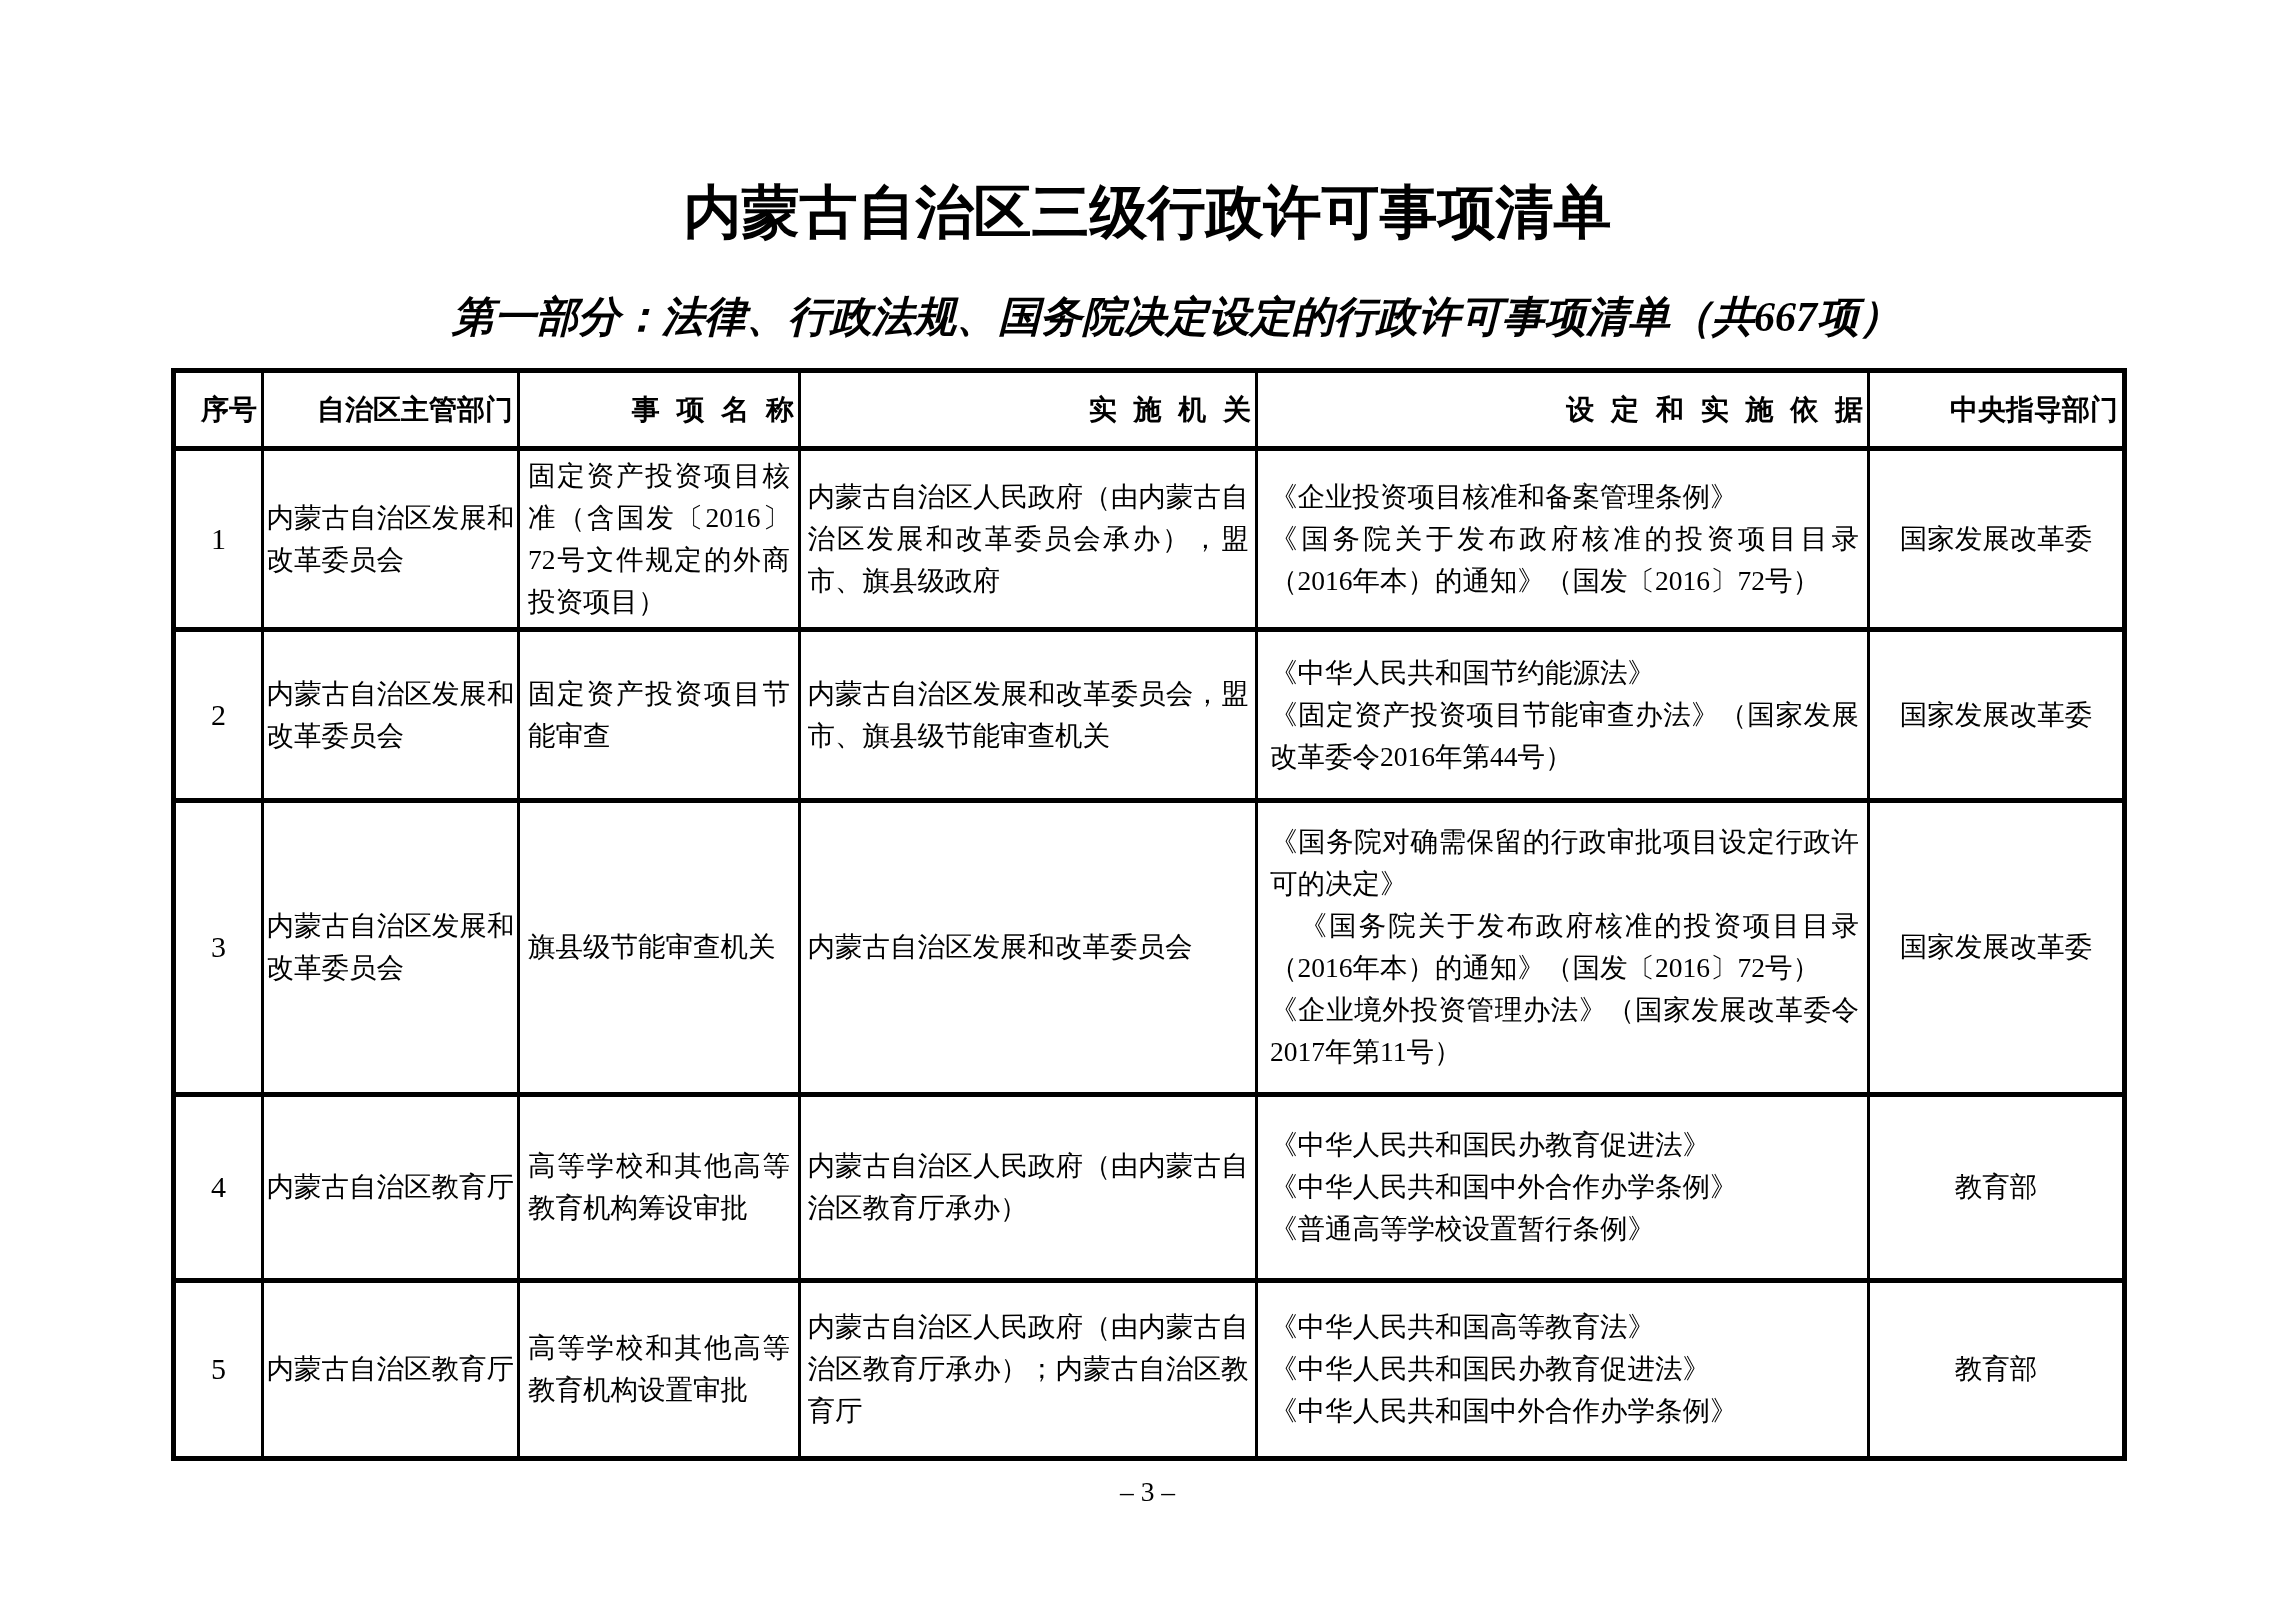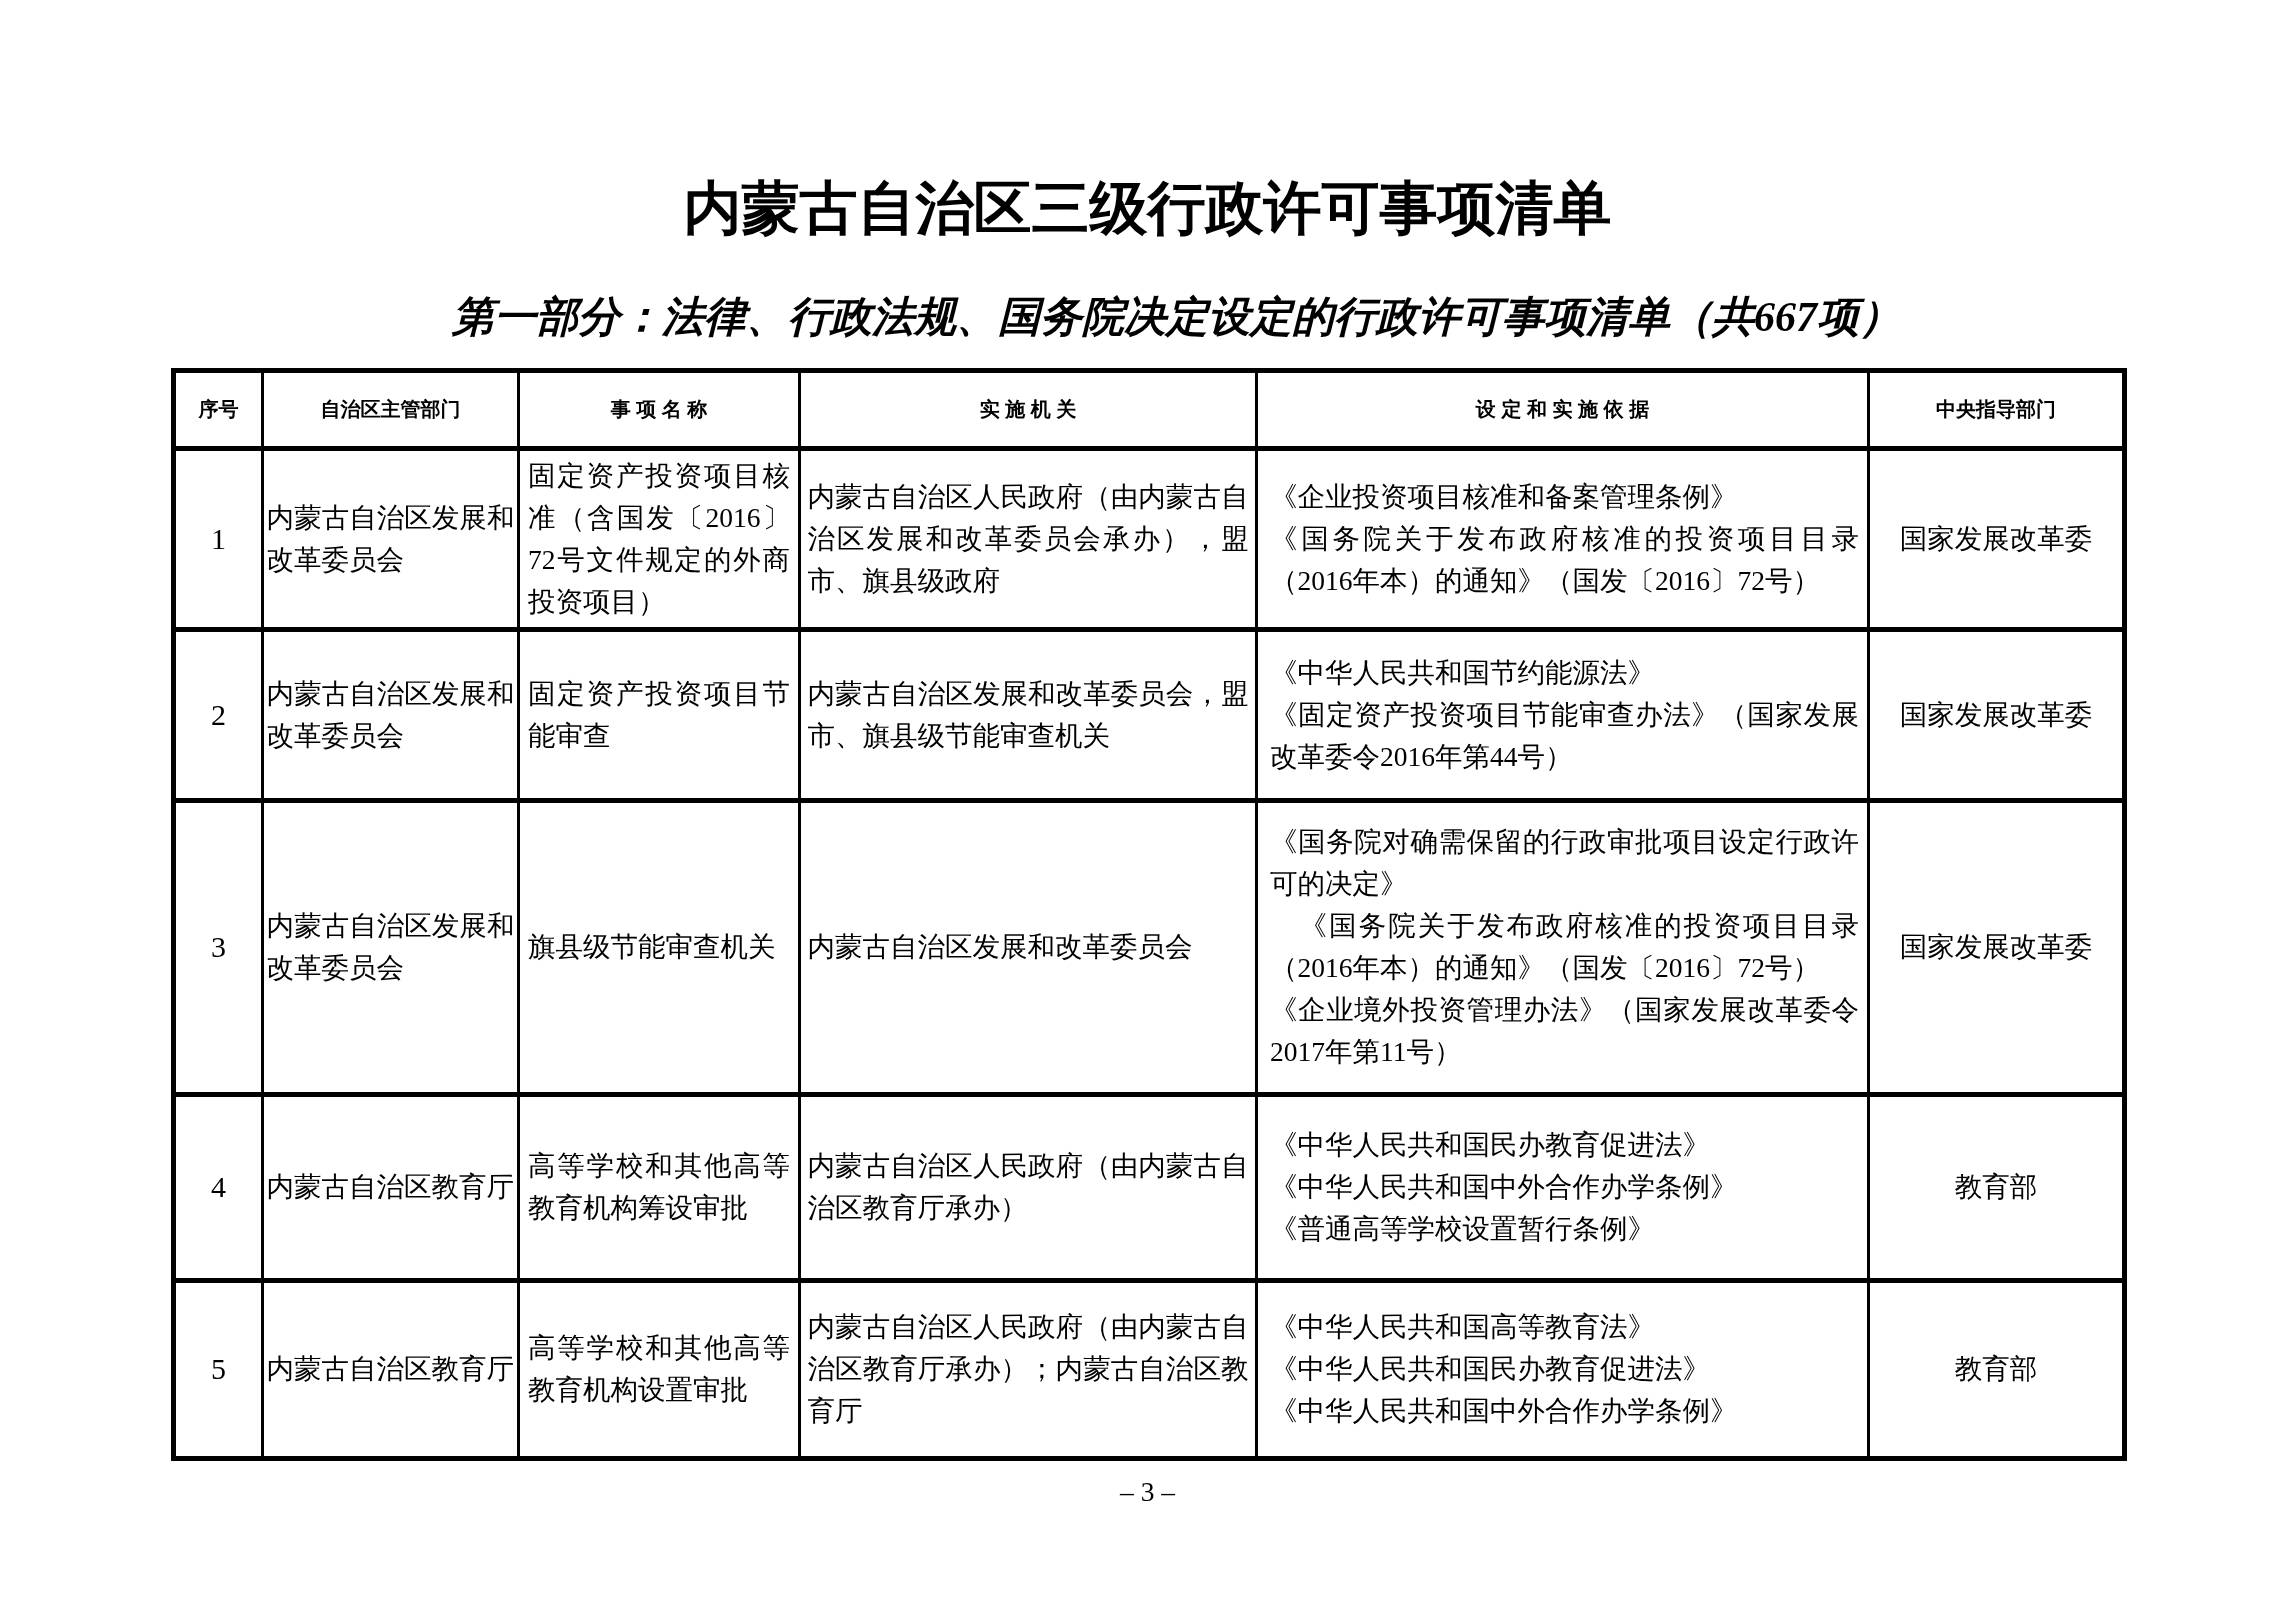--- a/index.html
+++ b/index.html
@@ -15,21 +15,21 @@
     color: #000000;
     overflow: hidden;
     font-family: "Liberation Serif", serif;
   }
   .doc-title {
     position: absolute;
     top: 184px;
     left: 0;
     width: 100%;
     text-align: center;
-    font-family: Liberation Mono, monospace;
+    font-family: Liberation Serif, serif;
     font-weight: 700;
     font-size: 58px;
     line-height: 1;
     letter-spacing: 0;
   }
   .doc-subtitle {
     position: absolute;
     top: 296px;
     left: 0;
     width: 100%;
@@ -58,24 +58,24 @@
     vertical-align: middle;
     overflow: hidden;
   }
   tr.rh-head   { height: 78px; }
   tr.rh-r1     { height: 180px; }
   tr.rh-r2     { height: 171px; }
   tr.rh-r3     { height: 294px; }
   tr.rh-r4     { height: 186px; }
   tr.rh-r5     { height: 178px; }
   th.h {
-    font-family: Liberation Sans, sans-serif;
+    font-family: Liberation Mono, monospace;
     font-weight: 700;
-    font-size: 20px;
-    text-align: center;
+    font-size: 28px;
+    text-align: right;
     padding: 0 3.9px;
   }
   td {
     font-family: "Liberation Serif", serif;
     font-size: 27.5px;
     line-height: 42px;
     padding: 3.9px 7.9px;
   }
   td.c-seq {
     font-size: 30px;

